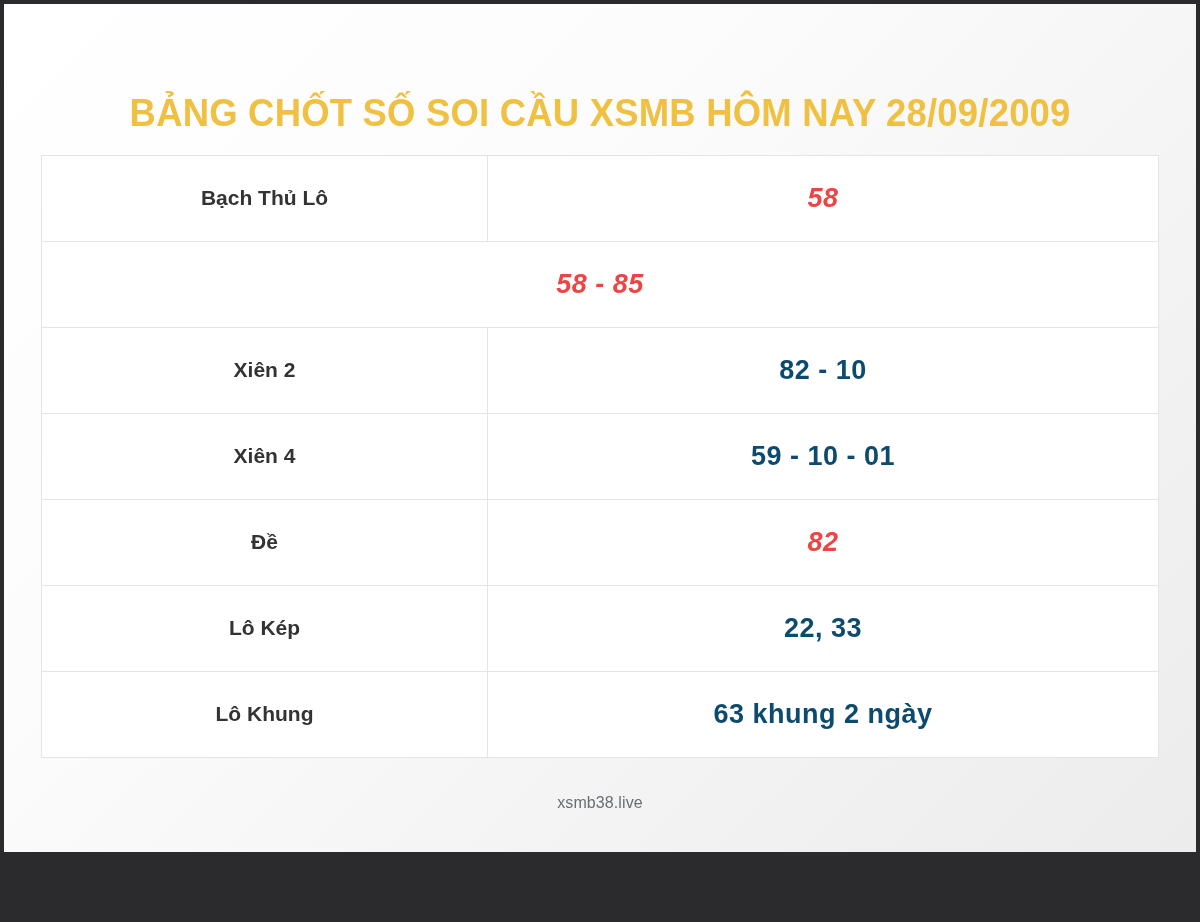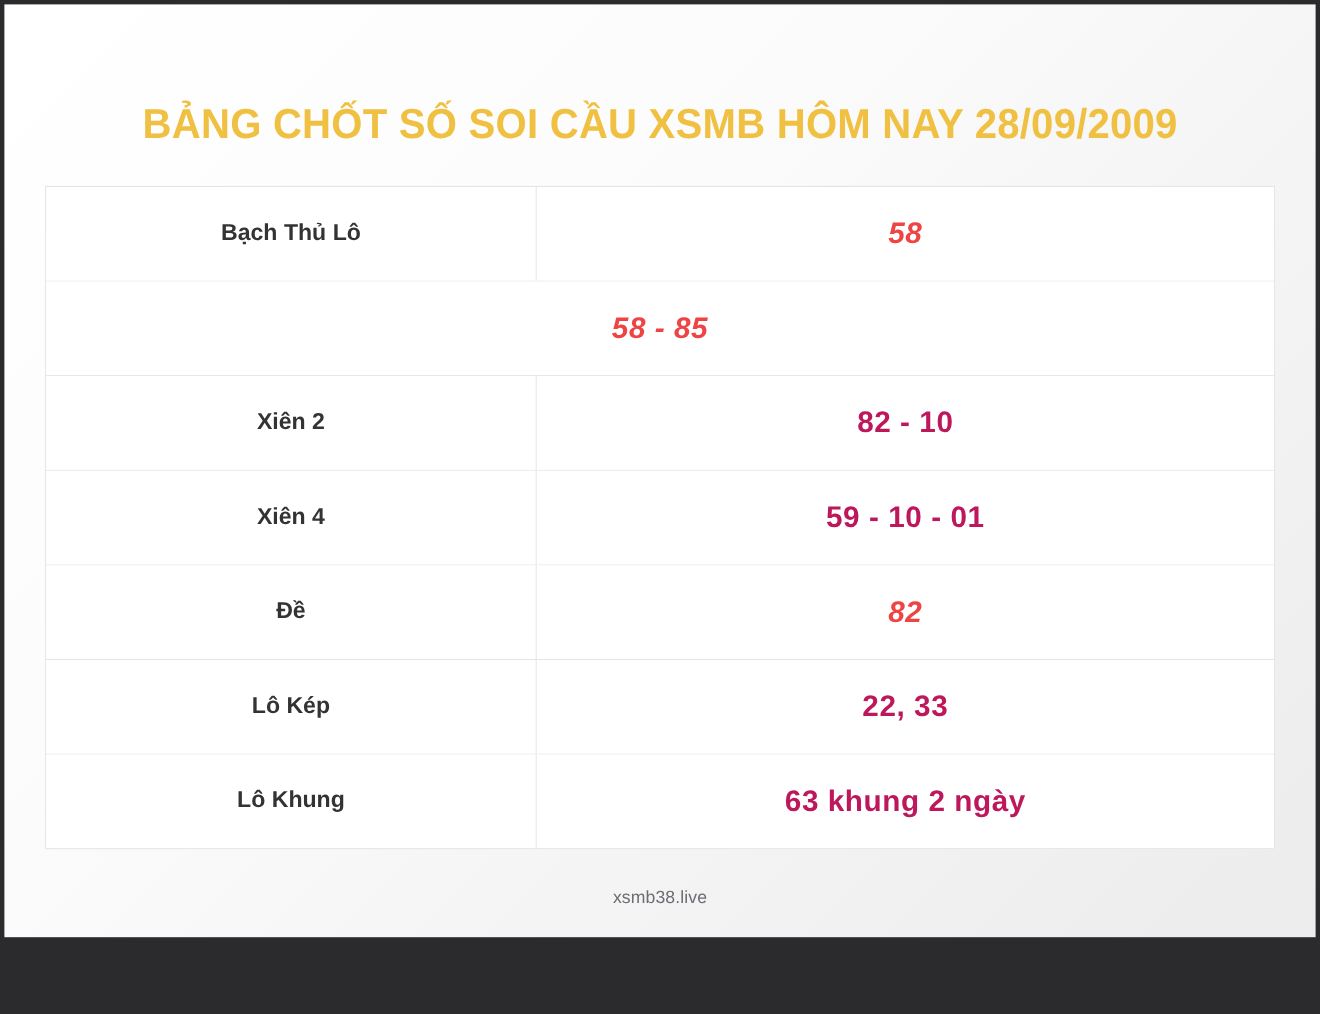--- a/index.html
+++ b/index.html
@@ -35,21 +35,21 @@
     font-weight: bold;
     color: #f0c043;
     letter-spacing: 0.2px;
     white-space: nowrap;
     text-align: center;
     line-height: 1.05;
     transform: scaleX(0.96);
   }
 
   .table-wrap {
-    margin-top: 35px;
+    margin-top: 21px;
     width: 1118px;
     border: 1px solid #e4e4e6;
     border-bottom: none;
     box-sizing: border-box;
     background: #ffffff;
   }
 
   .row {
     display: flex;
     width: 100%;
@@ -73,21 +73,21 @@
   }
 
   .cell-value {
     flex: 1 1 auto;
     box-sizing: border-box;
     display: flex;
     align-items: center;
     justify-content: center;
     font-size: 27px;
     font-weight: bold;
-    color: #be185d;
+    color: #0c4a6e;
     background: #ffffff;
     letter-spacing: 0.5px;
   }
 
   .cell-value.accent {
     color: #ef4444;
     font-style: italic;
   }
 
   .footer {

